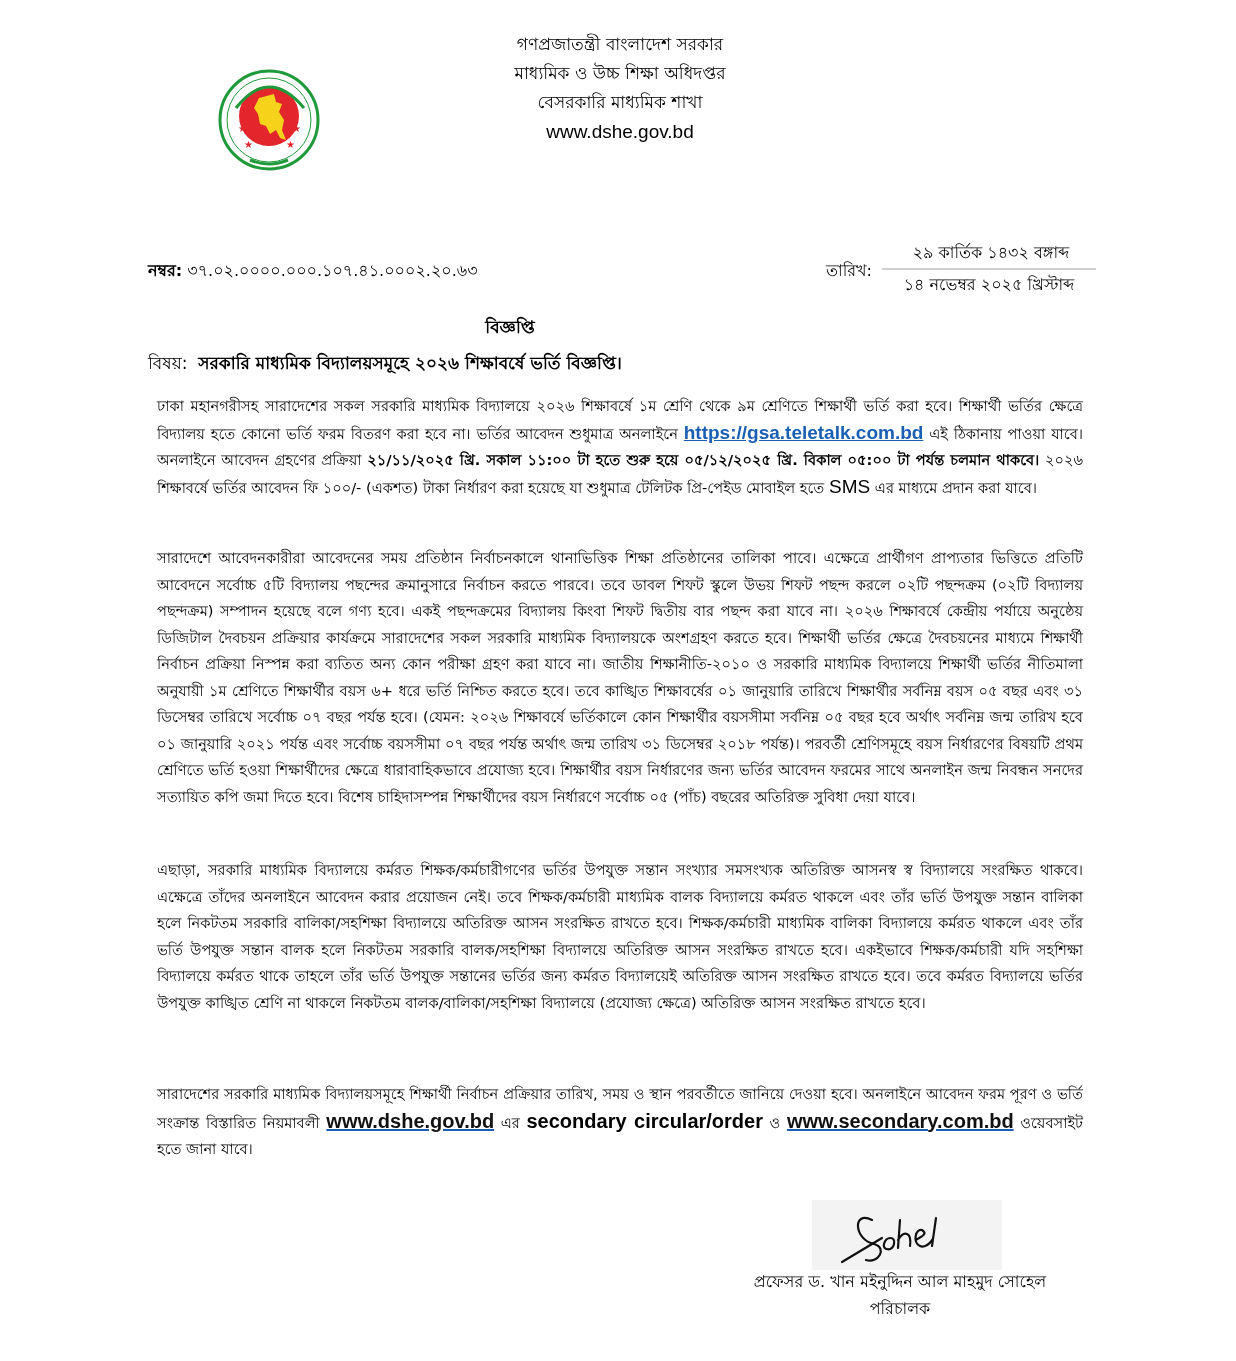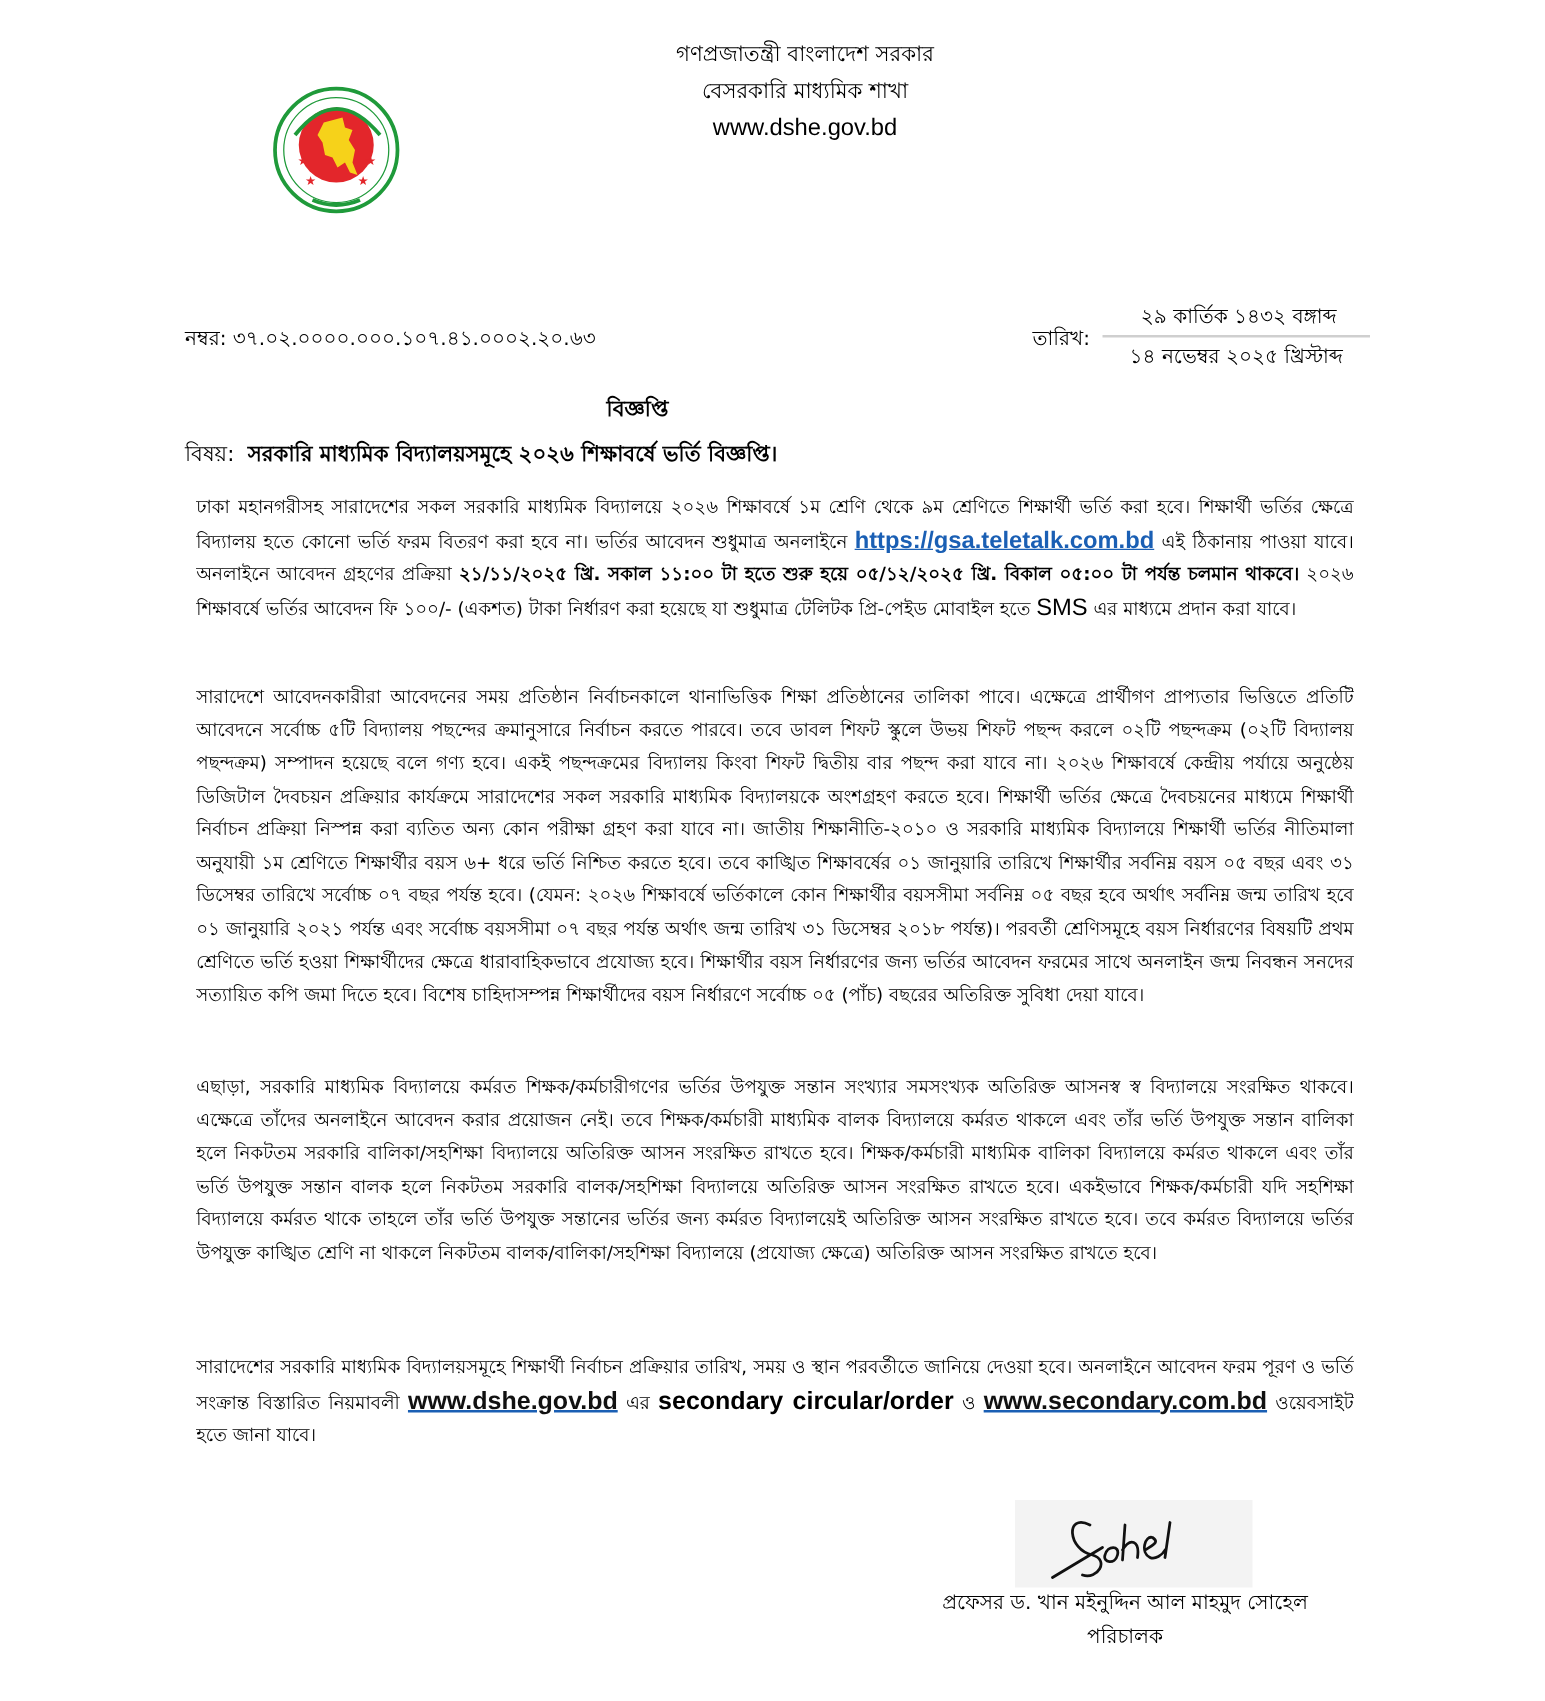--- a/index.html
+++ b/index.html
@@ -2,28 +2,28 @@
 <html><head>
 <meta charset="utf-8">
 <style>
   html, body { margin: 0; padding: 0; background: #ffffff; }
   body {
     width: 1236px; height: 1361px; position: relative; overflow: hidden;
     font-family: "DejaVu Sans", sans-serif; color: #000;
   }
   .logo { position: absolute; left: 216px; top: 68px; width: 106px; height: 104px; }
   .header {
-    position: absolute; left: 444px; top: 30px; width: 400px;
+    position: absolute; left: 420px; top: 30px; width: 400px;
     text-align: center; font-size: 17px; line-height: 29px;
   }
   .header .url { font-family: "Liberation Sans", sans-serif; font-size: 19px; }
   .memo-number {
     position: absolute; left: 148px; top: 258px; font-size: 16px;
   }
-  .memo-number .lbl { font-weight: normal; }
+  .memo-number .lbl { font-weight: bold; }
   .date-block { position: absolute; left: 826px; top: 238px; width: 270px; height: 60px; font-size: 16px; }
   .date-label { position: absolute; left: 0; top: 20px; }
   .date-top { position: absolute; left: 60px; top: 2px; width: 210px; text-align: center; }
   .date-sep { position: absolute; left: 56px; top: 30px; width: 214px; height: 0; border-top: 2px solid #cfcfcf; }
   .date-bottom { position: absolute; left: 56px; top: 34px; width: 214px; text-align: center; }
   .notice-title {
     position: absolute; left: 0; width: 1020px; top: 314px; text-align: center;
     font-size: 17px; font-weight: bold;
   }
   .subject {
@@ -62,20 +62,21 @@
     <text x="76" y="64" font-size="10" fill="#e3262b" font-family="DejaVu Sans, sans-serif">★</text>
     <text x="28" y="80" font-size="10" fill="#e3262b" font-family="DejaVu Sans, sans-serif">★</text>
     <text x="70" y="80" font-size="10" fill="#e3262b" font-family="DejaVu Sans, sans-serif">★</text>
     <path d="M34 92 Q53 100 72 92" stroke="#1f9a3a" stroke-width="3" fill="none"></path>
     <path d="M20 40 Q53 -2 88 40" stroke="#1f9a3a" stroke-width="3" fill="none"></path>
   </svg>
 </div>
 
 <div class="header">
   <div>গণপ্রজাতন্ত্রী বাংলাদেশ সরকার</div>
+  <div>মাধ্যমিক ও উচ্চ শিক্ষা অধিদপ্তর</div>
   <div>বেসরকারি মাধ্যমিক শাখা</div>
   <div class="url">www.dshe.gov.bd</div>
 </div>
 
 <div class="memo-number">
   <span class="lbl">নম্বর:</span>
   <span>৩৭.০২.০০০০.০০০.১০৭.৪১.০০০২.২০.৬৩</span>
 </div>
 
 <div class="date-block">

